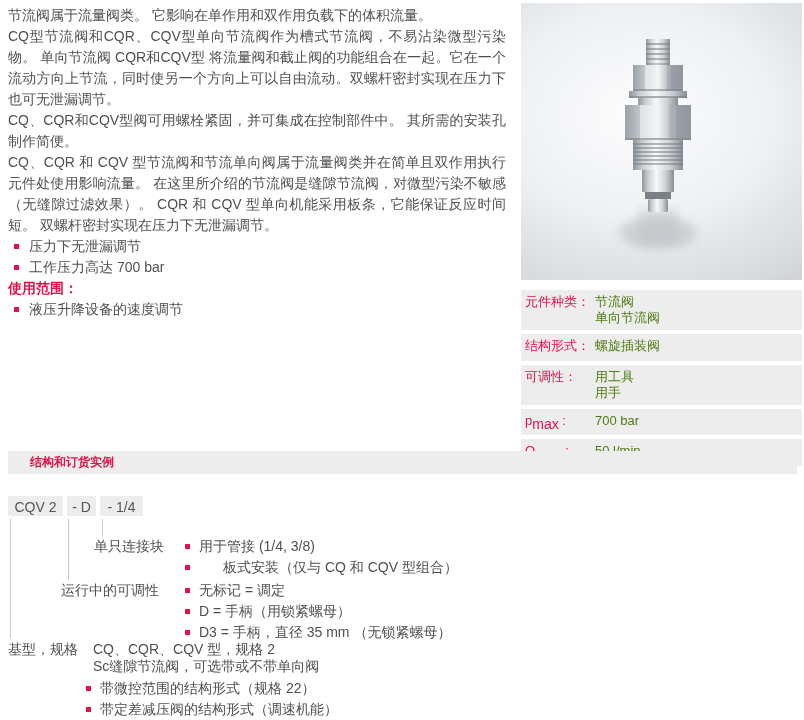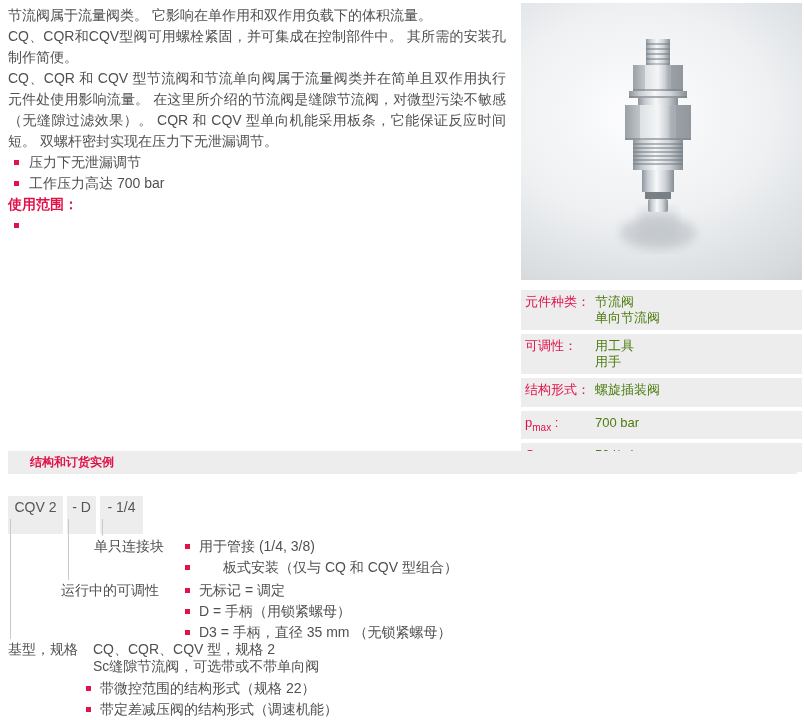--- a/index.html
+++ b/index.html
@@ -15,31 +15,31 @@
   .sq { width:5px; height:5px; background:#e1124a; margin:8px 10px 0 6px; flex:none; }
 
   
   .photo { position:absolute; left:521px; top:3px; width:281px; height:277px;
            background: radial-gradient(ellipse 120% 95% at 42% 40%, #fdfdfe 0%, #eef0f2 40%, #d6dadd 72%, #b9bfc4 100%); }
 
   
   .spec-table { position:absolute; left:521px; top:290px; width:281px; font-size:13px; }
   .spec-row { display:flex; background:#ededed; margin-bottom:4px; padding:4px 4px 4px 4px; line-height:16px; }
   .spec-label { flex:0 0 70px; color:#e1124a; }
-  .spec-label sub { font-size:10px; }
+  .spec-label sub { font-size:14px; }
   .spec-values { color:#4d7c0f; }
   .spec-values span { display:block; }
 
   
   .band { position:absolute; left:8px; top:451px; width:789px; height:23px; background:#ededed; }
   .band-title { margin-left:22px; line-height:23px; color:#e1124a; font-weight:bold; font-size:12px; }
 
   
   .diagram { position:absolute; left:8px; top:496px; width:790px; height:224px; font-size:14px; color:#505050; }
-  .code-box { position:absolute; top:0; height:38px; line-height:23px; background:#ededed; text-align:center; color:#555; }
+  .code-box { position:absolute; top:0; height:20px; line-height:23px; background:#ededed; text-align:center; color:#555; }
   .box-1 { left:0;   width:55px; }
   .box-2 { left:59px; width:29px; }
   .box-3 { left:92px; width:43px; }
   .vline { position:absolute; width:1px; background:#c9c9c9; }
   .vl-1 { left:2px;  top:23px; height:120px; }
   .vl-2 { left:60px; top:23px; height:61px; }
   .vl-3 { left:94px; top:23px; height:17px; }
   .row-label { position:absolute; white-space:nowrap; }
   .rl-1 { left:0; top:42px;  width:156px; text-align:right; }
   .rl-2 { left:0; top:86px;  width:151px; text-align:right; }
@@ -52,35 +52,37 @@
   .v-3a { left:85px; top:145px; } .v-3b { left:85px; top:162px; }
   .b-3a { left:78px; top:184px; } .b-3b { left:78px; top:205px; }
 </style>
 </head>
 <body>
 
 <div class="page">
 
   <div class="intro-col">
     <p>节流阀属于流量阀类。 它影响在单作用和双作用负载下的体积流量。</p>
+    <p>CQ型节流阀和CQR、CQV型单向节流阀作为槽式节流阀，不易沾染微型污染物。 单向节流阀 CQR和CQV型 将流量阀和截止阀的功能组合在一起。它在一个流动方向上节流，同时使另一个方向上可以自由流动。双螺杆密封实现在压力下也可无泄漏调节。</p>
     <p>CQ、CQR和CQV型阀可用螺栓紧固，并可集成在控制部件中。 其所需的安装孔制作简便。</p>
     <p>CQ、CQR 和 CQV 型节流阀和节流单向阀属于流量阀类并在简单且双作用执行元件处使用影响流量。 在这里所介绍的节流阀是缝隙节流阀，对微型污染不敏感（无缝隙过滤效果）。 CQR 和 CQV 型单向机能采用板条，它能保证反应时间短。 双螺杆密封实现在压力下无泄漏调节。</p>
 
     <div class="bullet-row">
       <span class="sq"></span>
       <span>压力下无泄漏调节</span>
     </div>
     <div class="bullet-row">
       <span class="sq"></span>
       <span>工作压力高达 700 bar</span>
     </div>
 
     <div class="red-heading">使用范围：</div>
     <div class="bullet-row">
       <span class="sq"></span>
+      <span>液压升降设备的速度调节</span>
     </div>
   </div>
 
   <div class="photo">
     <svg width="281" height="277" viewBox="0 0 281 277">
       <defs>
         <linearGradient id="metal" x1="0" y1="0" x2="1" y2="0">
           <stop offset="0%" stop-color="#8f969c"></stop>
             <stop offset="18%" stop-color="#c6ccd0"></stop>
           <stop offset="45%" stop-color="#f6f8f9"></stop>
@@ -143,30 +145,30 @@
 
   <div class="spec-table">
     <div class="spec-row">
       <span class="spec-label"><span>元件种类</span><sub></sub><span>：</span></span>
       <span class="spec-values">
           <span>节流阀</span>
           <span>单向节流阀</span>
         </span>
     </div>
     <div class="spec-row">
+      <span class="spec-label"><span>结构形式</span><sub></sub><span>：</span></span>
+      <span class="spec-values">
+          <span>螺旋插装阀</span>
+        </span>
+    </div>
+    <div class="spec-row">
       <span class="spec-label"><span>可调性</span><sub></sub><span>：</span></span>
       <span class="spec-values">
           <span>用工具</span>
           <span>用手</span>
-        </span>
-    </div>
-    <div class="spec-row">
-      <span class="spec-label"><span>结构形式</span><sub></sub><span>：</span></span>
-      <span class="spec-values">
-          <span>螺旋插装阀</span>
         </span>
     </div>
     <div class="spec-row">
       <span class="spec-label"><span>p</span><sub>max</sub><span> :</span></span>
       <span class="spec-values">
           <span>700 bar</span>
         </span>
     </div>
     <div class="spec-row">
       <span class="spec-label"><span>Q</span><sub>max</sub><span> :</span></span>

